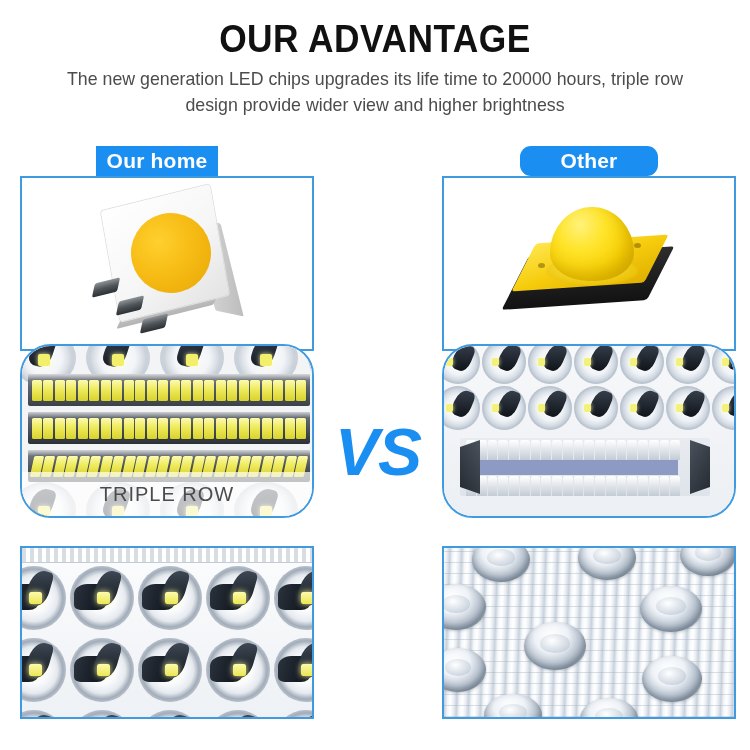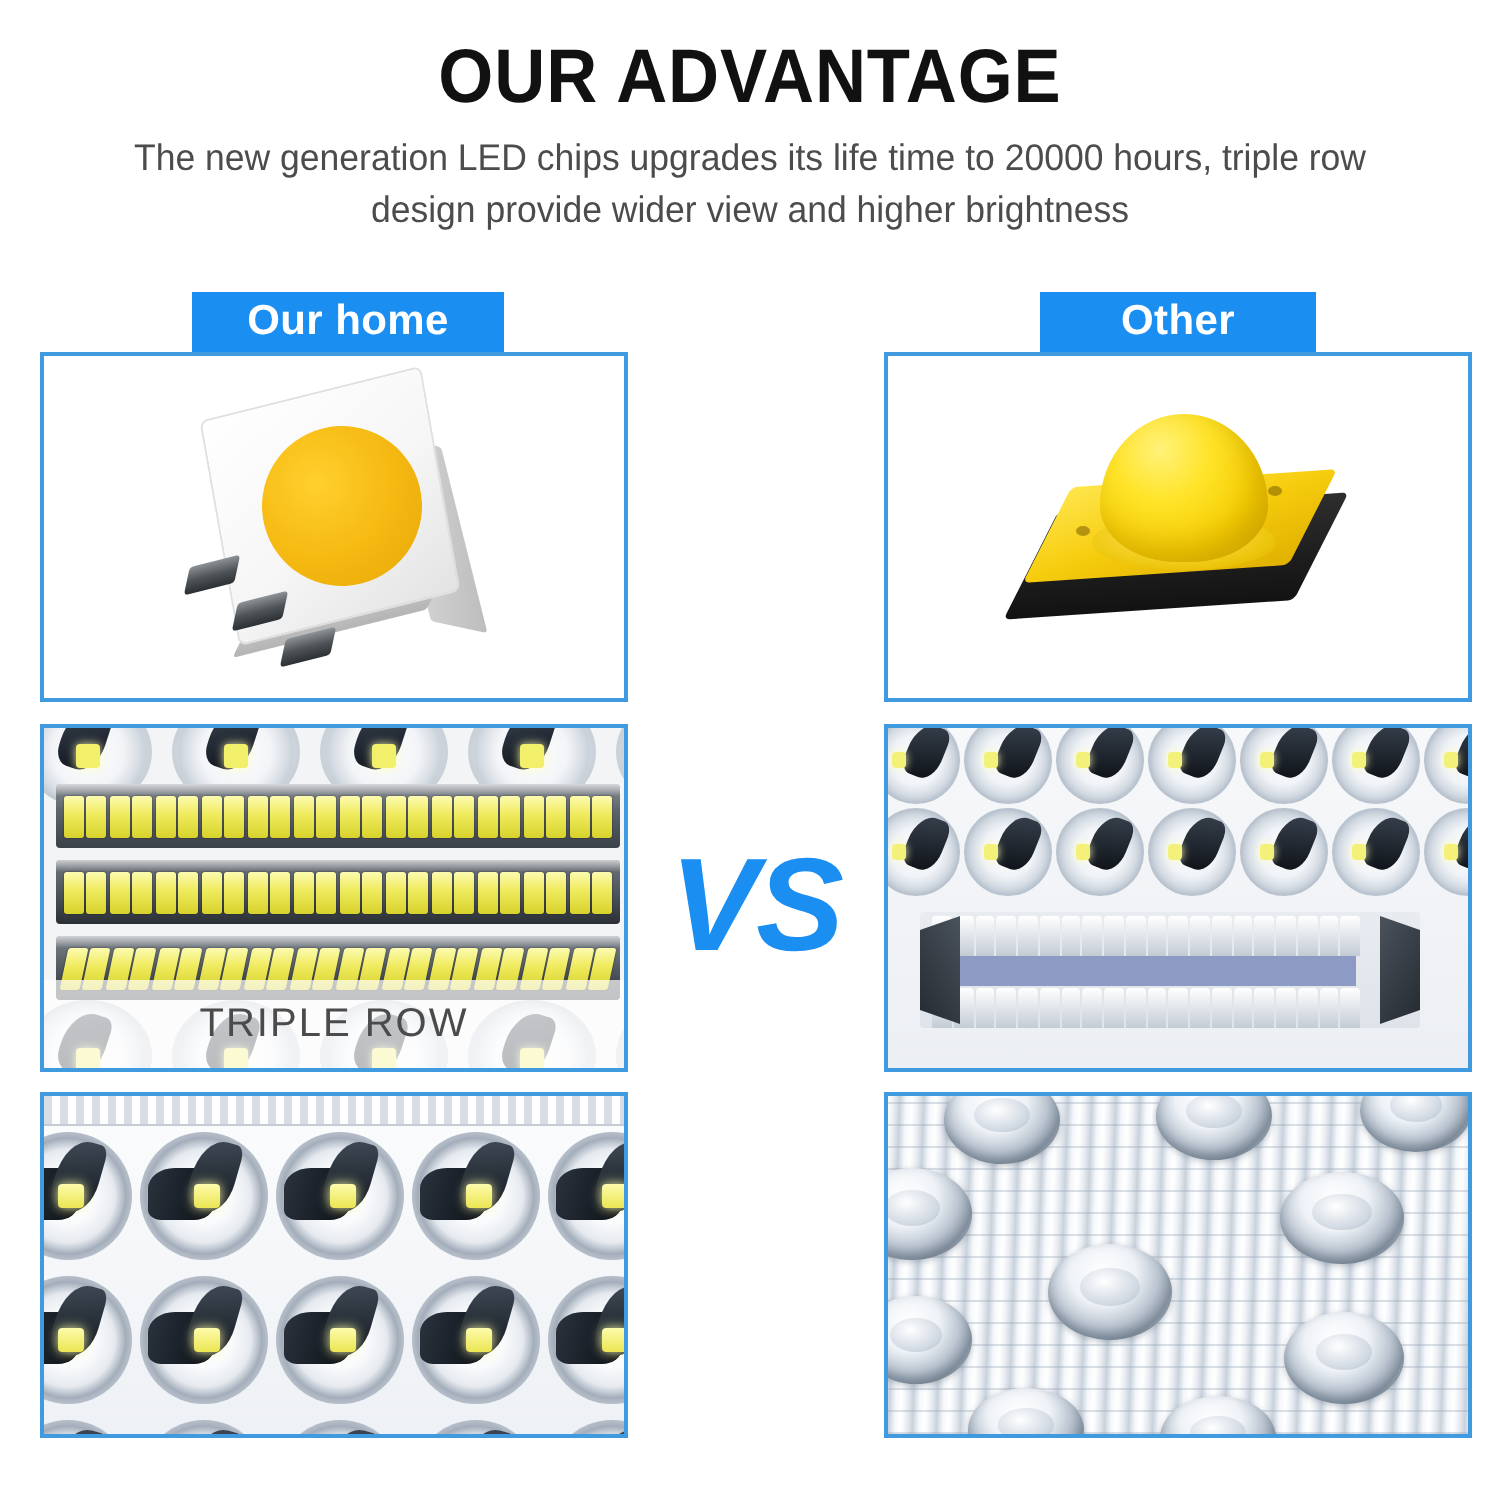--- a/index.html
+++ b/index.html
@@ -56,35 +56,35 @@
     position: absolute;
     height: 30px;
     background: #1b8ef2;
     color: #ffffff;
     font-size: 21px;
     font-weight: 700;
     line-height: 30px;
     text-align: center;
     letter-spacing: 0.2px;
   }
-  #banner-our-home { left: 96px; top: 146px; width: 156px; }
-  #banner-other    { left: 520px; top: 146px; width: 138px; }
+  #banner-our-home { left: 96px; top: 146px; width: 122px; }
+  #banner-other    { left: 520px; top: 146px; width: 138px; border-radius: 11px; }
 
   
   .panel {
     position: absolute;
     border: 2px solid #3f9ae0;
     background: #ffffff;
     overflow: hidden;
     box-sizing: border-box;
   }
   .col-left  { left: 20px;  width: 294px; }
   .col-right { left: 442px; width: 294px; }
   .row-1 { top: 176px; height: 175px; }
-  .row-2 { top: 362px; height: 174px; }
+  .row-2 { top: 344px; height: 174px; border-radius: 31px; }
   .row-3 { top: 546px; height: 173px; }
 
   .panel-inner {
     position: absolute;
     inset: 0;
     overflow: hidden;
   }
 
   
   #vs-badge {

